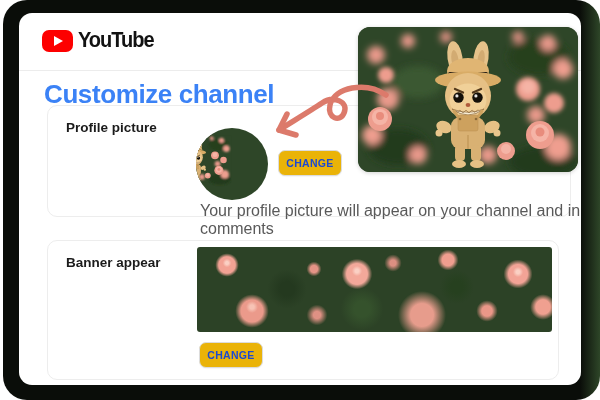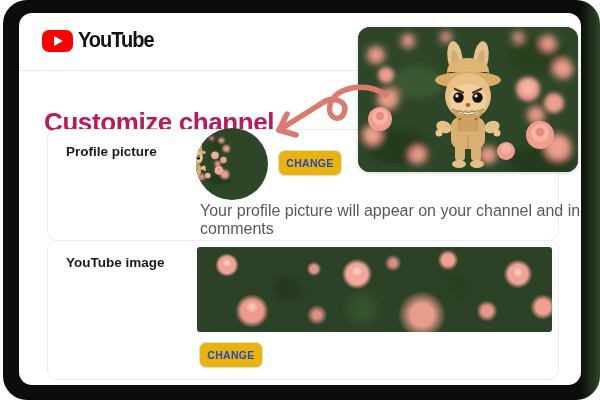--- a/index.html
+++ b/index.html
@@ -17,25 +17,25 @@
 
   
   .logo{position:absolute;left:23px;top:16px;display:flex;align-items:center;gap:5px;cursor:pointer;}
   .play-badge{width:31px;height:22px;background:#fd0000;border-radius:7px;position:relative;}
   .play-badge::after{content:"";position:absolute;left:12px;top:6px;width:0;height:0;
     border-left:9px solid #ffffff;border-top:5px solid transparent;border-bottom:5px solid transparent;}
   .logo-text{font-size:20px;font-weight:700;letter-spacing:-1px;color:#121212;transform:scaleY(1.06);}
   .divider{position:absolute;left:0;right:0;top:57px;height:1px;background:#ececec;}
 
   .page-title{position:absolute;left:25px;top:66px;font-size:26px;font-weight:800;
-    letter-spacing:-0.4px;color:#be185d;margin-top:28px;}
+    letter-spacing:-0.4px;color:#3b82f6;}
 
   
   .section-box{position:absolute;left:28px;width:510px;border:1px solid #ededed;border-radius:10px;background:#fff;}
-  .box-profile{top:116px;height:110px;}
+  .box-profile{top:92px;height:110px;padding-left:12px;}
   .box-banner{top:227px;height:138px;}
   .section-label{position:absolute;left:18px;top:14px;font-size:13.5px;font-weight:700;color:#1b1b1b;}
 
   
   .avatar{position:absolute;left:177px;top:115px;width:72px;height:72px;border-radius:50%;
     overflow:hidden;background:#2e4628;}
   .avatar svg{width:100%;height:100%;display:block;}
   .change-btn{position:absolute;display:flex;align-items:center;justify-content:center;
     width:62px;height:24px;background:#eab308;border:1px solid #dcdcdc;border-radius:7px;
     font-size:10.5px;font-weight:700;letter-spacing:0.3px;color:#1b49d2;cursor:pointer;
@@ -181,21 +181,21 @@
     </div>
     <div class="avatar">
       <svg viewBox="56 8 110 124" preserveAspectRatio="xMidYMid slice">
           <use href="#labubu"></use>
         </svg>
     </div>
     <div class="change-btn change-profile">CHANGE</div>
     <div class="caption">Your profile picture will appear on your channel and in comments</div>
 
     <div class="section-box box-banner">
-      <div class="section-label">YouTube image</div>
+      <div class="section-label">Banner appear</div>
     </div>
     <div class="banner-img"></div>
     <div class="change-btn change-banner">CHANGE</div>
 
     <div class="photo">
       <svg viewBox="0 0 220 145" preserveAspectRatio="xMidYMid slice">
           <use href="#labubu"></use>
         </svg>
     </div>
 

